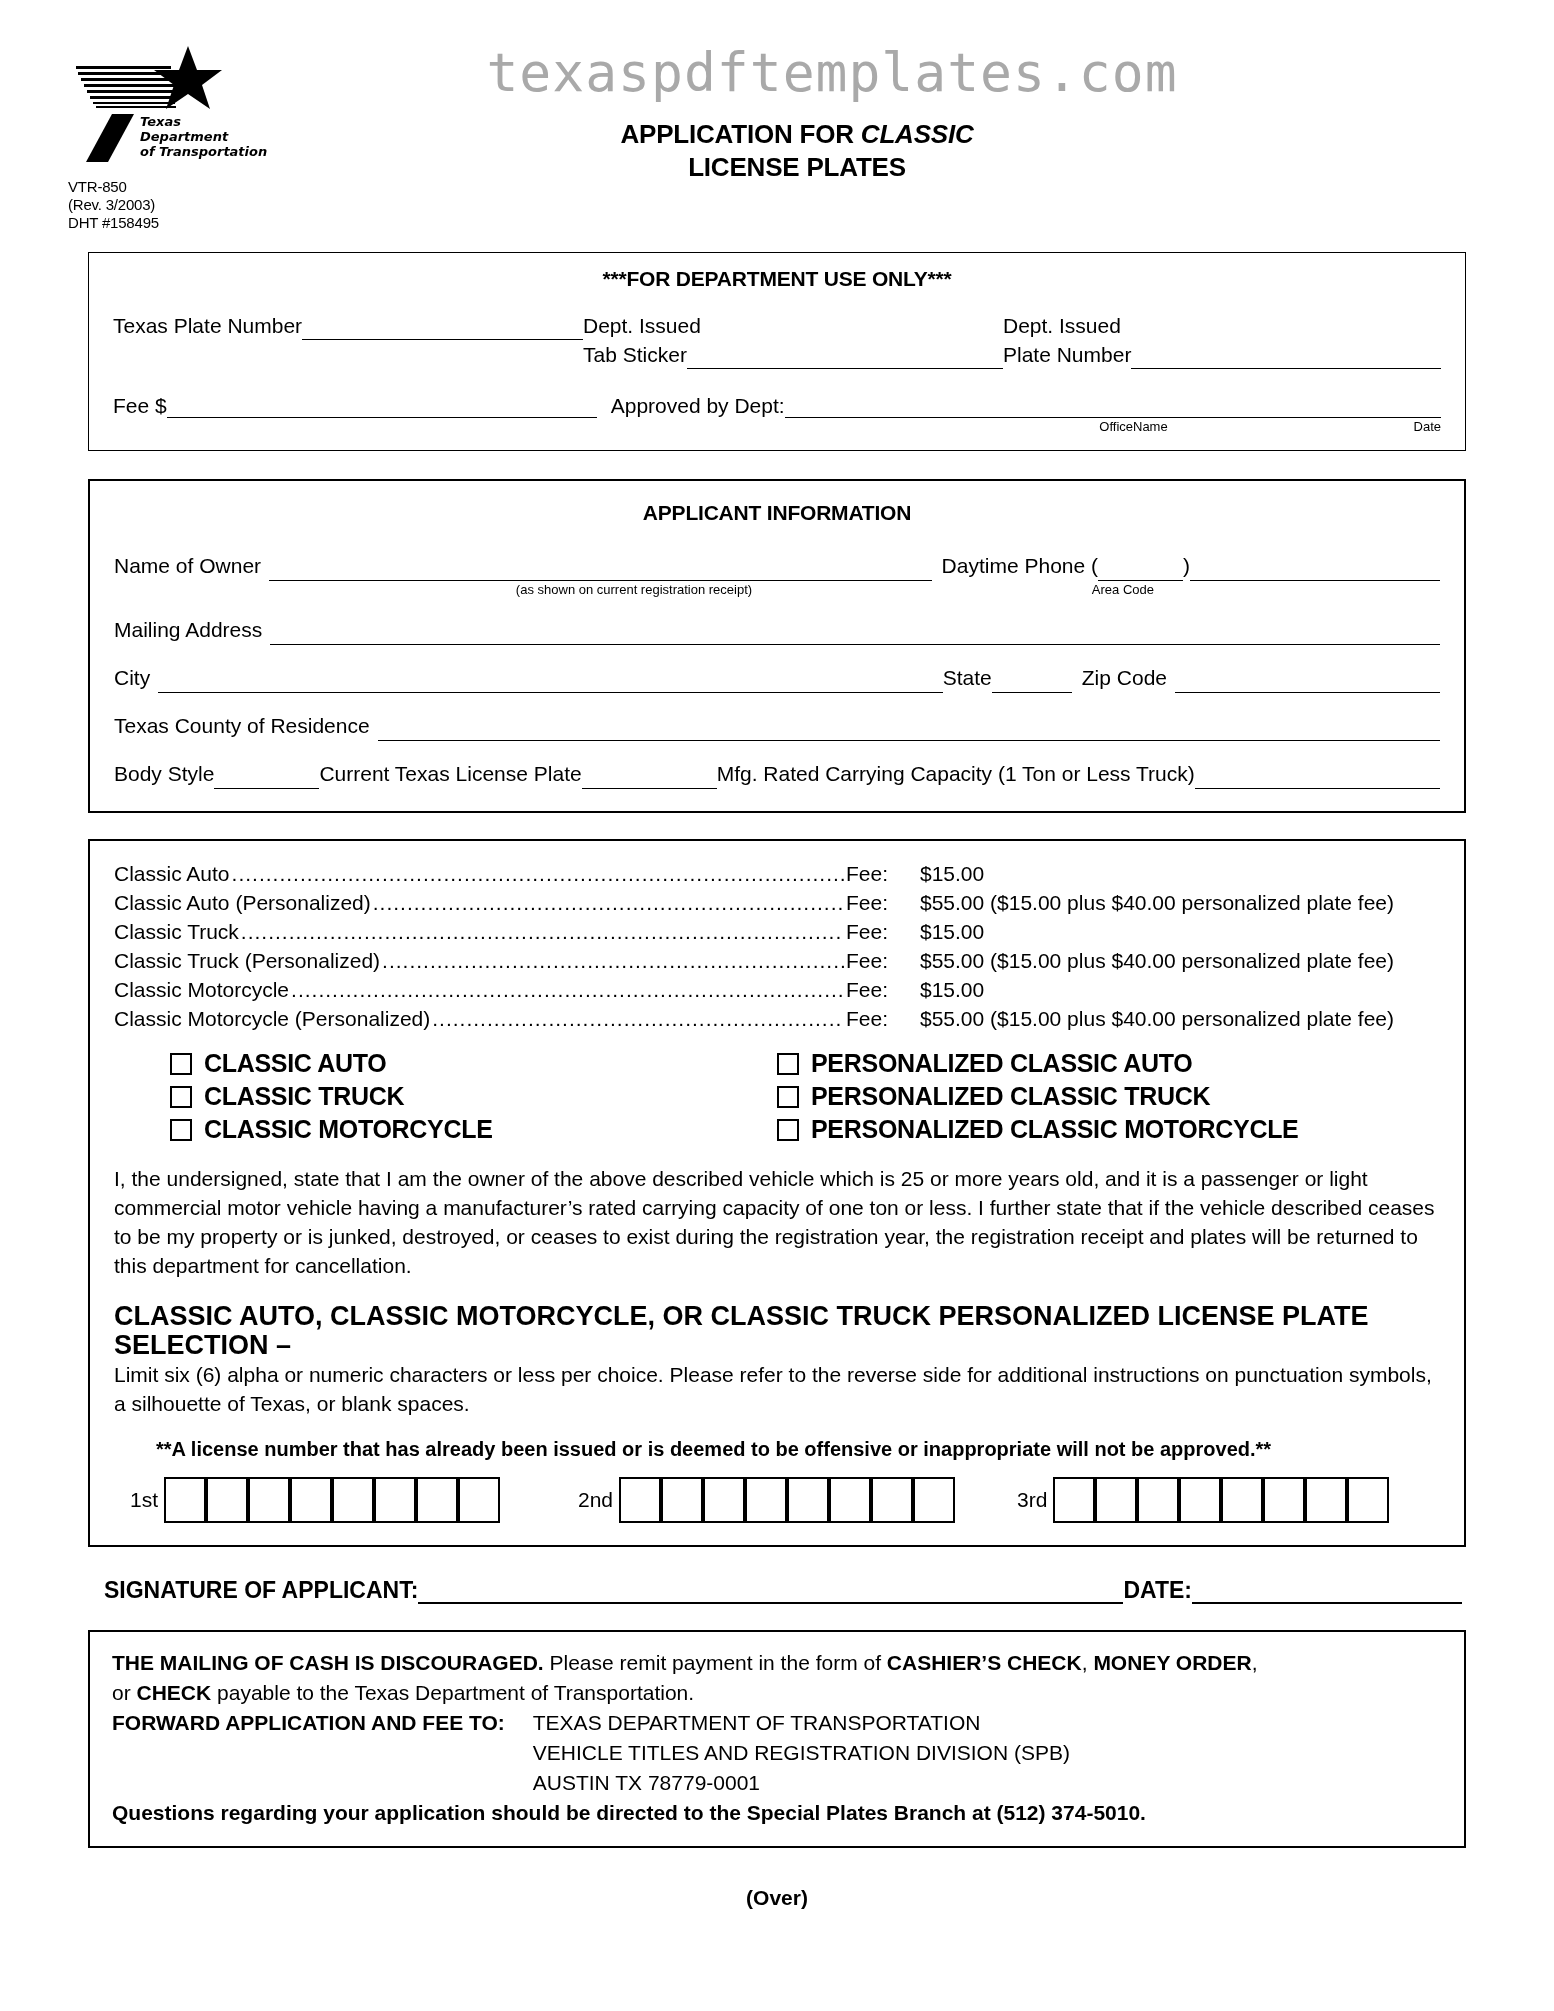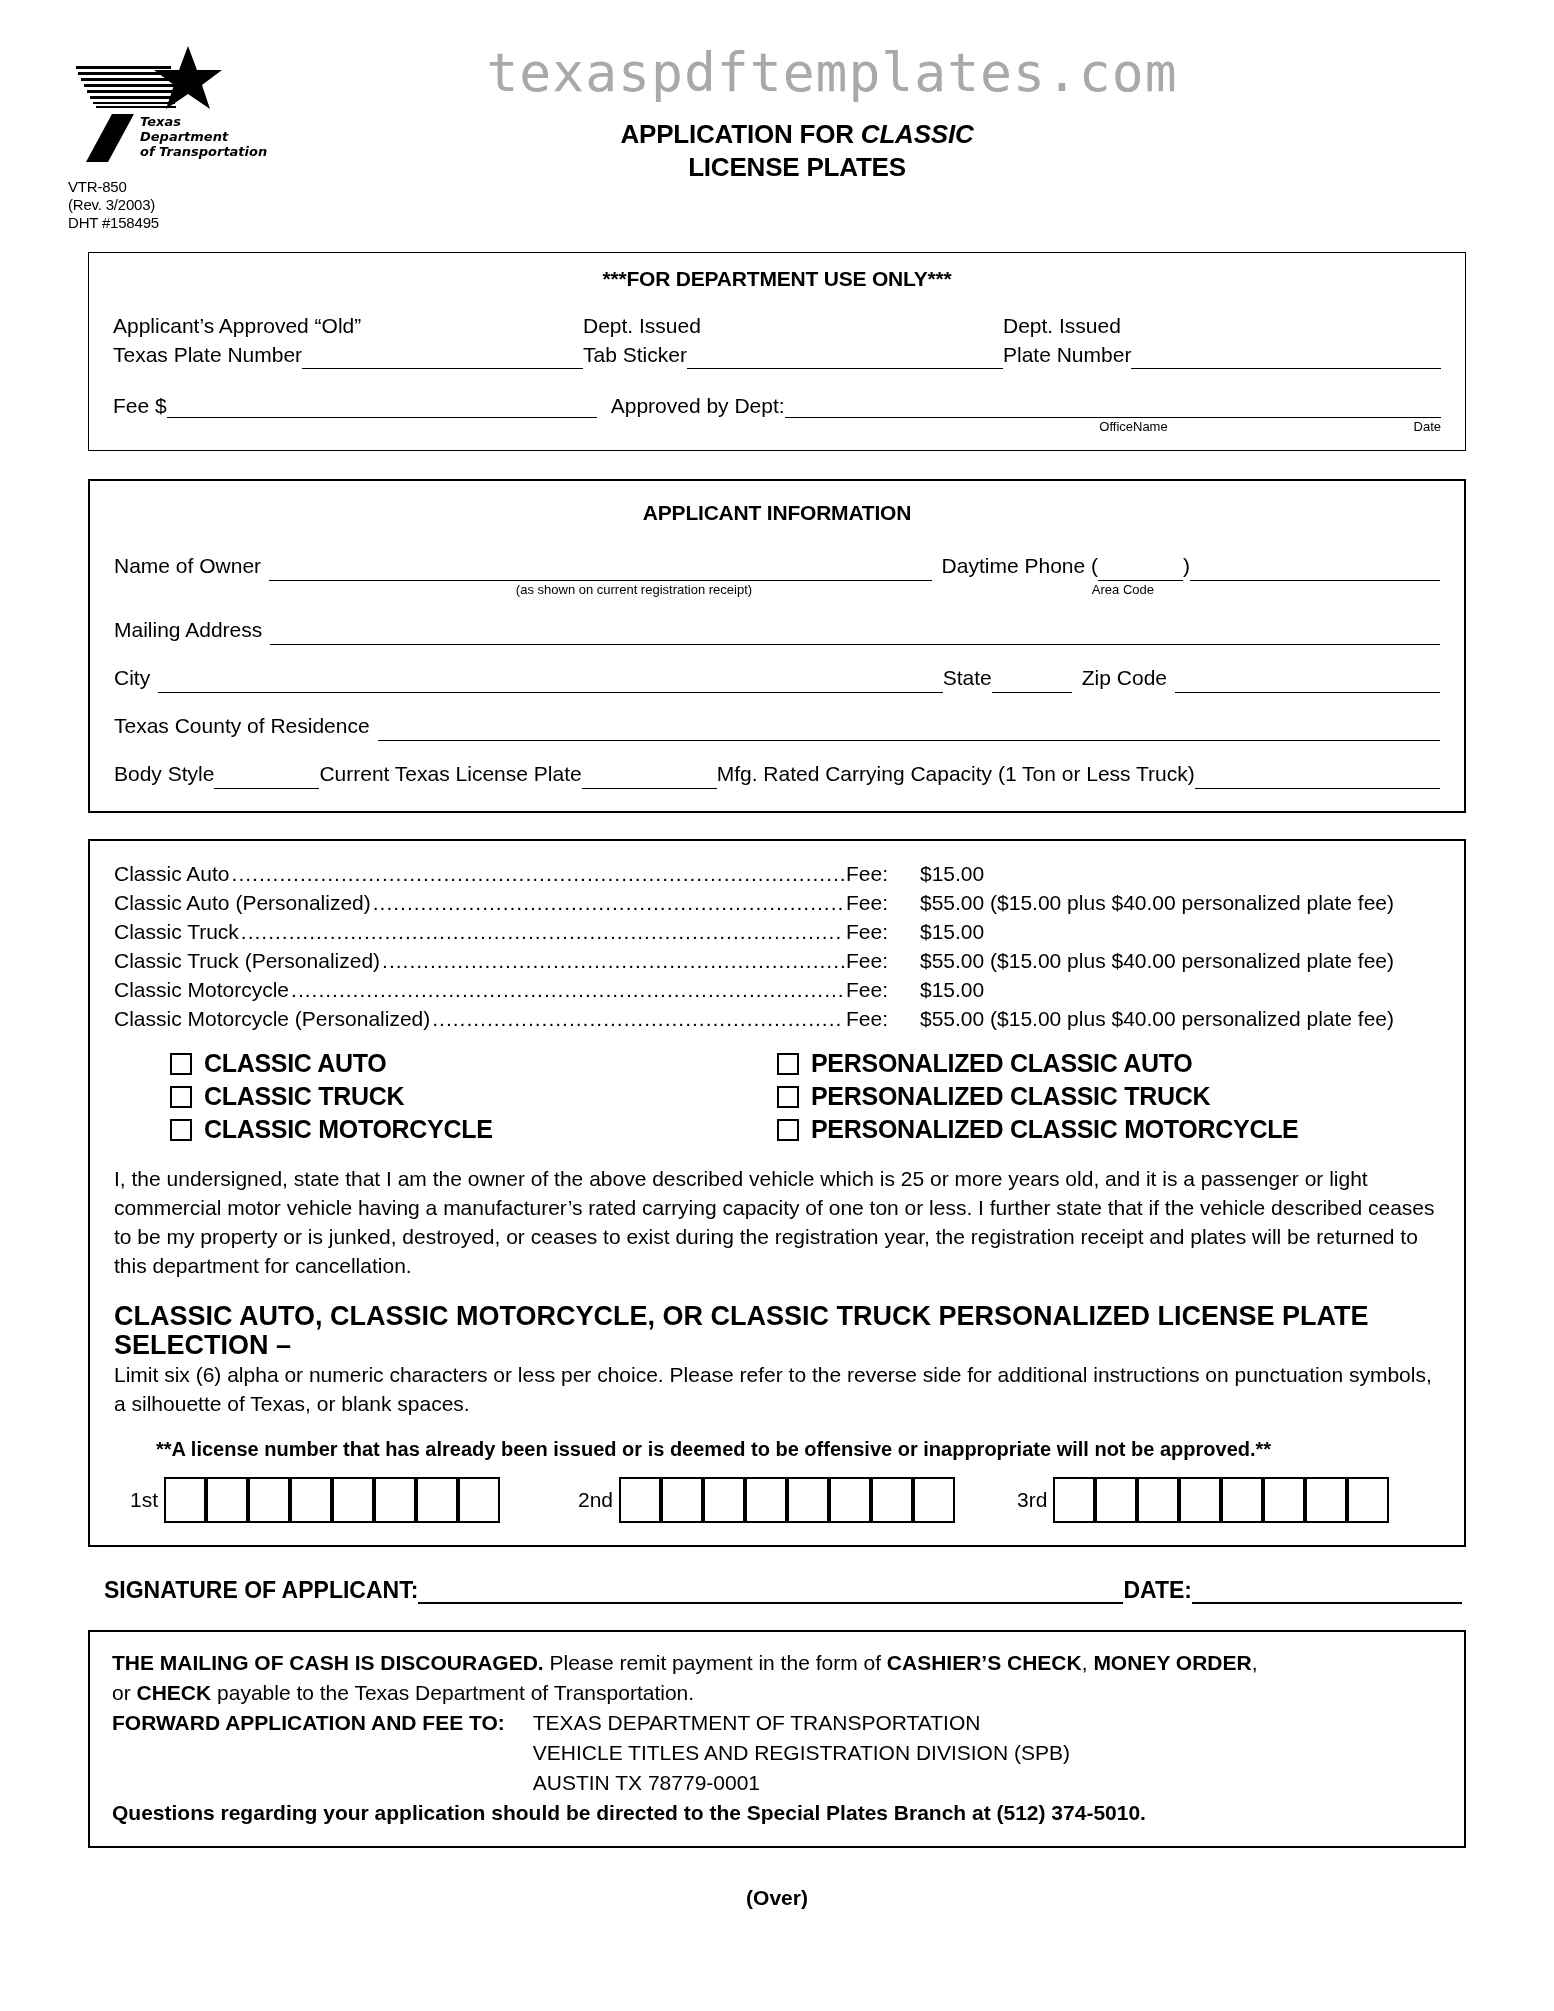--- a/index.html
+++ b/index.html
@@ -167,21 +167,20 @@
       <div class="title-line"><span>APPLICATION FOR </span><span class="ital">CLASSIC</span></div>
       <div class="title-line">LICENSE PLATES</div>
     </div>
   </div>
 
   <div class="box box-thin dept-box">
     <div class="center-head">***FOR DEPARTMENT USE ONLY***</div>
 
     <div class="dept-cols">
       <div class="dcol1">
-        <div>Applicant’s Approved “Old”</div>
         <div class="dline">
           <span class="lbl">Texas Plate Number</span>
           <span class="fill"></span>
         </div>
       </div>
       <div class="dcol2">
         <div>Dept. Issued</div>
         <div class="dline">
           <span class="lbl">Tab Sticker</span>
           <span class="fill"></span>

